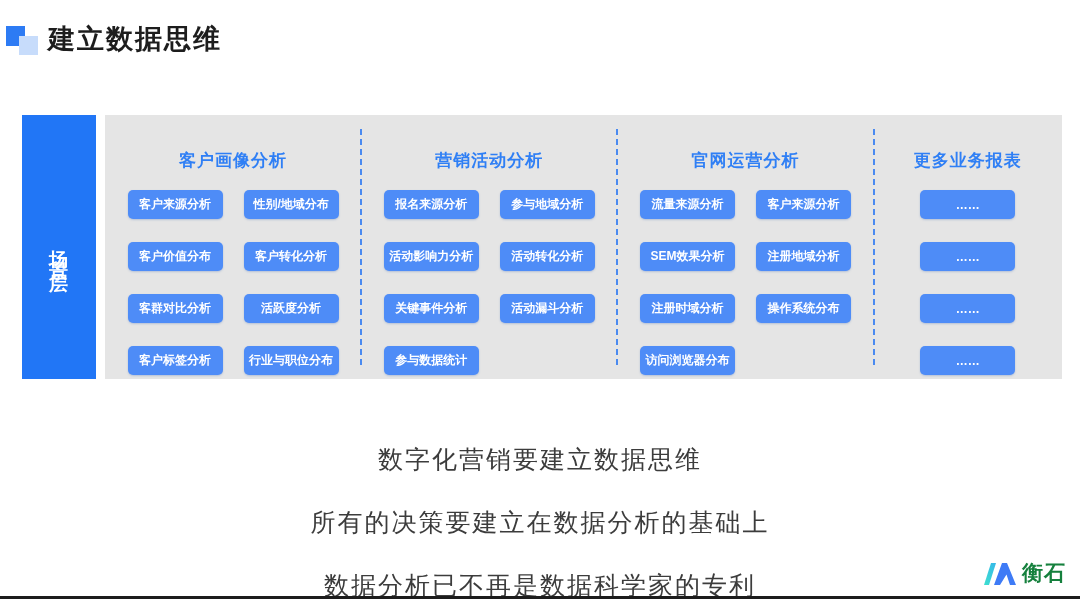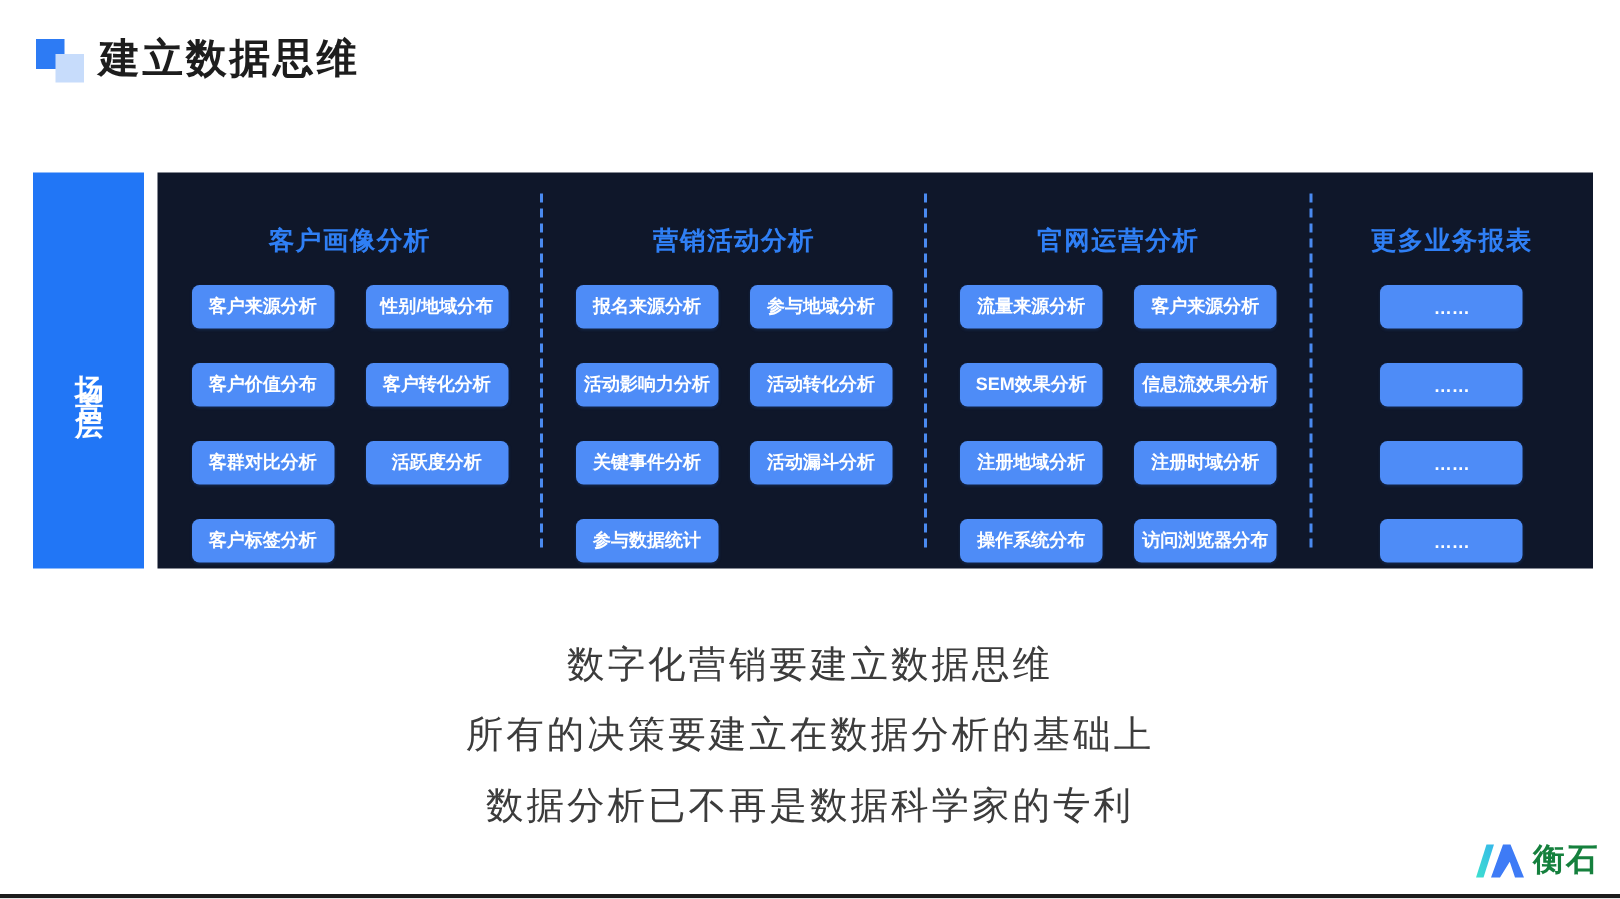--- a/index.html
+++ b/index.html
@@ -1,55 +1,55 @@
 <!DOCTYPE html>
 <html><head>
 <meta charset="utf-8">
 <style>
   html,body{margin:0;padding:0;background:#fff;}
   .slide{
     position:relative;width:1080px;height:599px;background:#ffffff;
     font-family:"Liberation Sans","DejaVu Sans",sans-serif;overflow:hidden;
   }
   
-  .title-row{position:absolute;left:22px;top:20px;display:flex;align-items:center;gap:8px;}
+  .title-row{position:absolute;left:4px;top:20px;display:flex;align-items:center;gap:8px;}
   .bullet{position:relative;width:36px;height:38px;flex:0 0 auto;}
   .bullet .sq-light{position:absolute;left:15px;top:16px;width:19px;height:19px;background:#c7dcfb;}
   .bullet .sq-dark{position:absolute;left:2px;top:6px;width:19px;height:20px;background:#2d7bf4;}
   .page-title{font-size:27px;font-weight:700;color:#1d1d1d;letter-spacing:2px;line-height:38px;}
   
   .diagram{position:absolute;left:22px;top:115px;width:1040px;height:264px;display:flex;}
   .scene-sidebar{
     width:74px;flex:0 0 74px;background:#2176f6;color:#ffffff;margin-right:9px;
     display:flex;align-items:center;justify-content:center;
   }
   .scene-sidebar .vtext{
     writing-mode:vertical-rl;text-orientation:upright;letter-spacing:12px;
     font-size:19px;font-weight:600;line-height:1;padding-top:12px;
   }
-  .scene-panel{flex:1;background:#0f172a;display:flex;align-items:stretch;}
+  .scene-panel{flex:1;background:#e5e5e5;display:flex;align-items:stretch;}
   .group{position:relative;flex:1.36;display:flex;flex-direction:column;align-items:center;}
   .group.narrow{flex:1;}
   .group:not(:last-child)::after{
     content:"";position:absolute;right:-1px;top:14px;bottom:14px;
     border-right:2px dashed #4a8af0;
   }
   .group-header{margin:34px 0 18px;font-size:17px;font-weight:700;color:#2f7ff5;letter-spacing:1px;}
   .btn-grid{display:grid;gap:23px 21px;}
   .btn-grid.cols-2{grid-template-columns:95px 95px;}
   .btn-grid.cols-1{grid-template-columns:95px;}
   .chip{
     height:29px;border-radius:5px;background:#4e8cf7;color:#ffffff;
     display:flex;align-items:center;justify-content:center;
     font-size:12px;font-weight:600;white-space:nowrap;cursor:pointer;
     box-shadow:0 1px 2px rgba(40,90,180,.25);
   }
   
   .summary{position:absolute;left:0;top:420px;width:1080px;text-align:center;color:#3c3c3c;}
-  .summary p{margin:0;font-size:25px;font-weight:500;line-height:47px;letter-spacing:2px;}
+  .summary p{margin:16px;font-size:25px;font-weight:500;line-height:47px;letter-spacing:2px;}
   
   .brand{position:absolute;right:14px;bottom:12px;display:flex;align-items:center;gap:5px;}
   .brand-text{font-size:21px;font-weight:700;color:#15803d;letter-spacing:1px;}
   
   .bottom-rule{position:absolute;left:0;bottom:0;width:1080px;height:3px;background:#1c1c1c;}
 </style>
 </head>
 <body>
 
 <div class="slide">
@@ -71,41 +71,41 @@
     <div class="group">
           <div class="group-header">客户画像分析</div>
           <div class="btn-grid cols-2">
             <div class="chip">客户来源分析</div>
             <div class="chip">性别/地域分布</div>
             <div class="chip">客户价值分布</div>
             <div class="chip">客户转化分析</div>
             <div class="chip">客群对比分析</div>
             <div class="chip">活跃度分析</div>
             <div class="chip">客户标签分析</div>
+            <div class="chip">行业与职位分布</div>
           </div>
         </div>
         <div class="group">
           <div class="group-header">营销活动分析</div>
           <div class="btn-grid cols-2">
             <div class="chip">报名来源分析</div>
             <div class="chip">参与地域分析</div>
             <div class="chip">活动影响力分析</div>
             <div class="chip">活动转化分析</div>
             <div class="chip">关键事件分析</div>
             <div class="chip">活动漏斗分析</div>
             <div class="chip">参与数据统计</div>
           </div>
         </div>
         <div class="group">
           <div class="group-header">官网运营分析</div>
           <div class="btn-grid cols-2">
             <div class="chip">流量来源分析</div>
             <div class="chip">客户来源分析</div>
             <div class="chip">SEM效果分析</div>
-            <div class="chip">信息流效果分析</div>
             <div class="chip">注册地域分析</div>
             <div class="chip">注册时域分析</div>
             <div class="chip">操作系统分布</div>
             <div class="chip">访问浏览器分布</div>
           </div>
         </div>
         <div class="group narrow">
           <div class="group-header">更多业务报表</div>
           <div class="btn-grid cols-1">
             <div class="chip">……</div>

